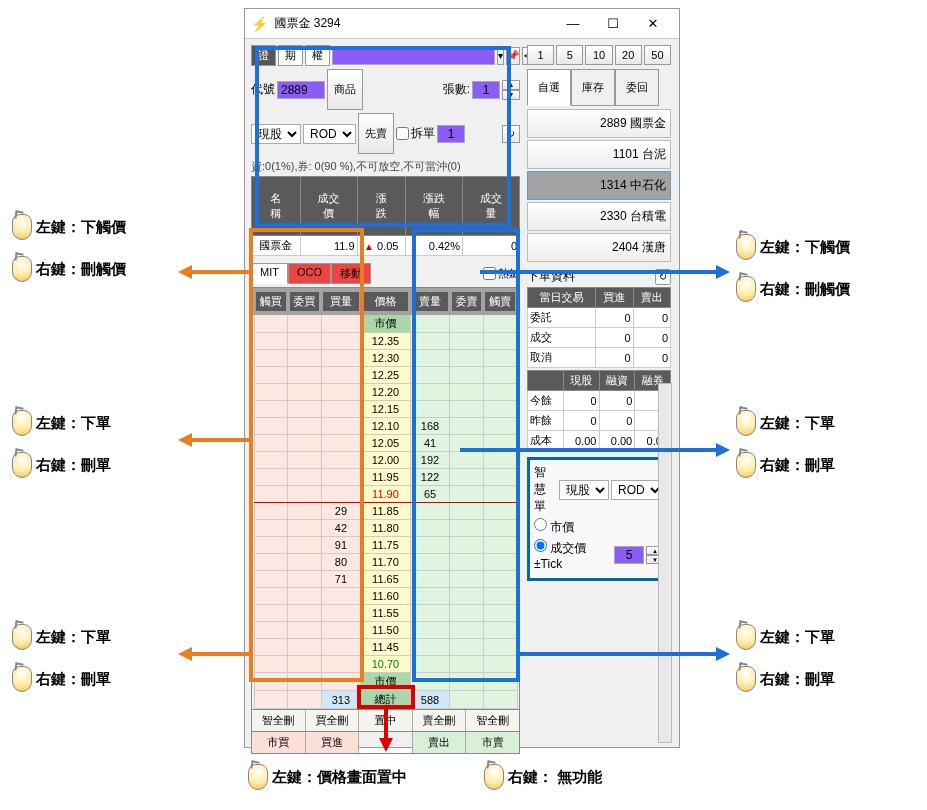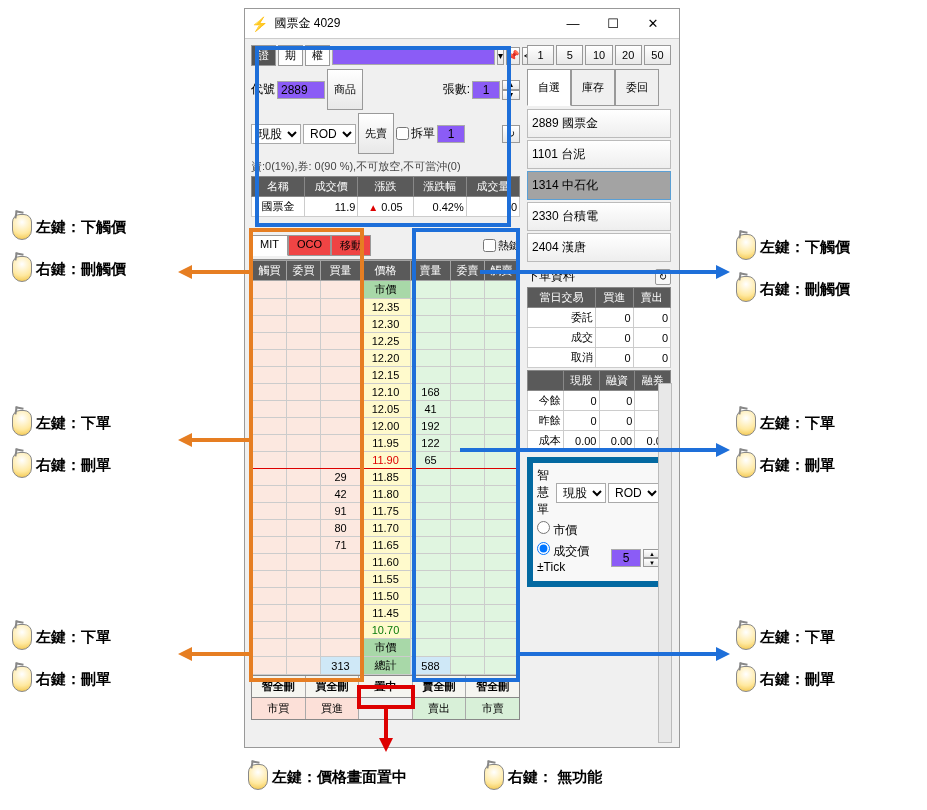--- a/index.html
+++ b/index.html
@@ -20,73 +20,73 @@
 .row { display: flex; align-items: center; gap: 2px; margin-bottom: 3px; font-size: 12px; }
 .tab-btn { border: 1px solid #999; background: #fff; font-size: 11px; padding: 2px 6px; cursor: pointer; }
 .tab-btn.active { background: #555; color: #fff; }
 .input { border: 1px solid #aaa; font-size: 12px; padding: 1px 3px; background: #8b5cf6; }
 .select { border: 1px solid #aaa; font-size: 12px; padding: 1px 2px; background: #fff; }
 .btn { border: 1px solid #999; background: linear-gradient(#fff,#e8e8e8); font-size: 11px; padding: 12px 6px; cursor: pointer; }
 .icon-btn { width: 18px; height: 18px; border: 1px solid #999; background: linear-gradient(#fff,#e8e8e8); display: inline-flex; align-items: center; justify-content: center; font-size: 10px; cursor: pointer; }
 .status-line { font-size: 11px; color: #444; padding: 2px 0; }
 
 .header-tbl { width: 100%; border-collapse: collapse; font-size: 11px; }
-.header-tbl th { background: #5a5a5a; color: #fff; padding: 2px; border: 1px solid #888; font-weight: normal; }
+.header-tbl th { background: #5a5a5a; color: #fff; padding: 14px; border: 1px solid #888; font-weight: normal; }
 .header-tbl td { background: #fff; padding: 2px; border: 1px solid #ccc; text-align: center; }
 .up-arrow { color: #d00; font-size: 10px; }
 
 .subtabs { display: flex; gap: 0; font-size: 11px; }
 .subtab { border: 1px solid #999; background: #ef4444; padding: 2px 8px; cursor: pointer; }
 .subtab.active { background: #fff; border-bottom-color: #fff; }
 .hotkey { margin-left: auto; font-size: 11px; display: flex; align-items: center; gap: 2px; }
 
 .ladder-wrap { border: 1px solid #888; width: 269px; position: relative; }
 .ladder { width: 100%; border-collapse: collapse; font-size: 11px; }
-.ladder th { background: #5a5a5a; color: #fff; padding: 2px 0; border: 1px solid #a3a3a3; font-weight: normal; text-align: center; }
+.ladder th { background: #5a5a5a; color: #fff; padding: 2px 0; border: 4px solid #a3a3a3; font-weight: normal; text-align: center; }
 .ladder td { padding: 1px 0; border: 1px solid #ccc; text-align: center; height: 17px; }
 .ladder .col-tb { width: 34px; background: #fce8e0; }
 .ladder .col-ob { width: 34px; background: #fce8e0; }
 .ladder .col-bv { width: 40px; background: #fce8e0; }
 .ladder .col-px { width: 50px; background: #fffacc; }
 .ladder .col-sv { width: 40px; background: #e0f5e0; }
 .ladder .col-os { width: 34px; background: #e0f5e0; }
 .ladder .col-ts { width: 34px; background: #e0f5e0; }
 .ladder tr.market td.col-px { background: #a8d8a8; }
 .ladder tr.total td.col-px { background: #a8d8a8; }
 .ladder tr.last td { border-top: 1px solid #d00; border-bottom: 1px solid #d00; }
 .ladder tr.last td.col-px { color: #d00; }
 .ladder tr.total td.col-bv, .ladder tr.total td.col-sv { background: #cfe8f7; }
 .ladder .px-green { color: #0a7a0a; }
 
 .ladder-actions { display: flex; width: 269px; border: 1px solid #888; border-top: none; }
 .ladder-actions .abtn { flex: 1; text-align: center; font-size: 11px; padding: 3px 0; border-right: 1px solid #aaa; cursor: pointer; }
-.ladder-actions.row1 .abtn { background: #f5f5f0; font-weight: bold; }
+.ladder-actions.row1 .abtn { background: #f5f5f0; }
 .ladder-actions.row2 .abtn.buy { background: #fce0d8; }
 .ladder-actions.row2 .abtn.sell { background: #d8f0d8; }
 .ladder-actions .abtn:last-child { border-right: none; }
 
 
 .qty-row { display: flex; gap: 2px; margin-bottom: 4px; }
 .qty-btn { border: 1px solid #999; background: linear-gradient(#fff,#e8e8e8); font-size: 11px; padding: 3px 0; cursor: pointer; flex: 1; text-align: center; }
 .rtabs { display: flex; gap: 0; font-size: 11px; margin-bottom: 3px; }
 .rtab { border: 1px solid #999; background: #f0f0f0; padding: 10px 10px; cursor: pointer; }
 .rtab.active { background: #fff; border-bottom-color: #fff; }
 .watch-list { display: flex; flex-direction: column; gap: 2px; }
-.watch-item { border: 1px solid #bbb; background: linear-gradient(#fff,#eee); font-size: 12px; padding: 5px 4px; text-align: left; cursor: pointer; }
+.watch-item { border: 1px solid #bbb; background: linear-gradient(#fff,#eee); font-size: 12px; padding: 5px 4px; text-align: right; cursor: pointer; }
 .watch-item.sel { border-color: #5a9fd4; background: #a3a3a3; }
 
 .section-hdr { display: flex; justify-content: space-between; align-items: center; font-size: 12px; margin: 6px 0 2px; }
 .refresh-icon { width: 16px; height: 16px; border: 1px solid #999; border-radius: 2px; display: flex; align-items: center; justify-content: center; font-size: 10px; cursor: pointer; background: #f8f8f8; }
 
 .data-tbl { width: 100%; border-collapse: collapse; font-size: 11px; }
 .data-tbl th { background: #5a5a5a; color: #fff; padding: 2px; border: 1px solid #888; font-weight: normal; }
 .data-tbl td { background: #fff; padding: 2px; border: 1px solid #ccc; text-align: right; }
-.data-tbl td.lbl { text-align: right; }
-
-.smart-panel { border: 6px solid #0369a1; background: #f8f8f8; padding: 4px; font-size: 11px; margin-top: 6px; }
+.data-tbl td.lbl { text-align: left; }
+
+.smart-panel { border: 3px solid #0369a1; background: #f8f8f8; padding: 4px; font-size: 11px; margin-top: 6px; }
 .scrollbar { position: absolute; right: -1px; top: 338px; width: 14px; height: 360px; background: #e8e8e8; border: 1px solid #bbb; }
 
 
 .annotation { position: absolute; display: flex; align-items: center; gap: 4px; font-size: 15px; font-weight: bold; }
 .mouse-icon { width: 20px; height: 26px; display: inline-block; background: radial-gradient(circle at 50% 30%, #fff 0%, #ffe9a0 60%, #f0c040 100%); border: 1px solid #888; border-radius: 8px 8px 10px 10px; position: relative; }
 .mouse-icon::before { content: ""; position: absolute; top: -4px; left: 2px; width: 6px; height: 6px; border-top: 2px solid #888; border-left: 2px solid #888; transform: rotate(10deg); }
 .arrow { position: absolute; }
 .arrow-line-orange { stroke: #e67e22; stroke-width: 4; fill: none; }
 .arrow-line-blue { stroke: #1e6fd9; stroke-width: 4; fill: none; }
 .arrow-head-orange { fill: #e67e22; }
@@ -96,21 +96,21 @@
 .overlay-blue { border-color: #1e6fd9; }
 .overlay-orange { border-color: #e67e22; }
 .overlay-red { border-color: #d00; }
 </style>
 </head>
 <body>
 
 <div class="app-window">
   <div class="titlebar">
     <span class="bolt">⚡</span>
-    <span class="title">國票金 4029</span>
+    <span class="title">國票金 3294</span>
     <div class="winbtns">
       <button class="winbtn">―</button>
       <button class="winbtn">☐</button>
       <button class="winbtn close">✕</button>
     </div>
   </div>
 
   <div class="body-area">
 
     <div class="left-panel">
@@ -161,21 +161,21 @@
         <tr>
           <td>國票金</td>
           <td style="text-align:right">11.9</td>
           <td><span class="up-arrow">▲</span> <span>0.05</span></td>
           <td style="text-align:right">0.42%</td>
           <td style="text-align:right">0</td>
         </tr>
       </tbody>
         </table>
 
-      <div class="row" style="margin-top:18px">
+      <div class="row" style="margin-top:7px">
         <div class="subtabs">
           <div class="subtab active">MIT</div>
           <div class="subtab">OCO</div>
           <div class="subtab">移動</div>
         </div>
         <label class="hotkey">
             <input type="checkbox" style="">
             <span>熱鍵</span>
           </label>
       </div>

